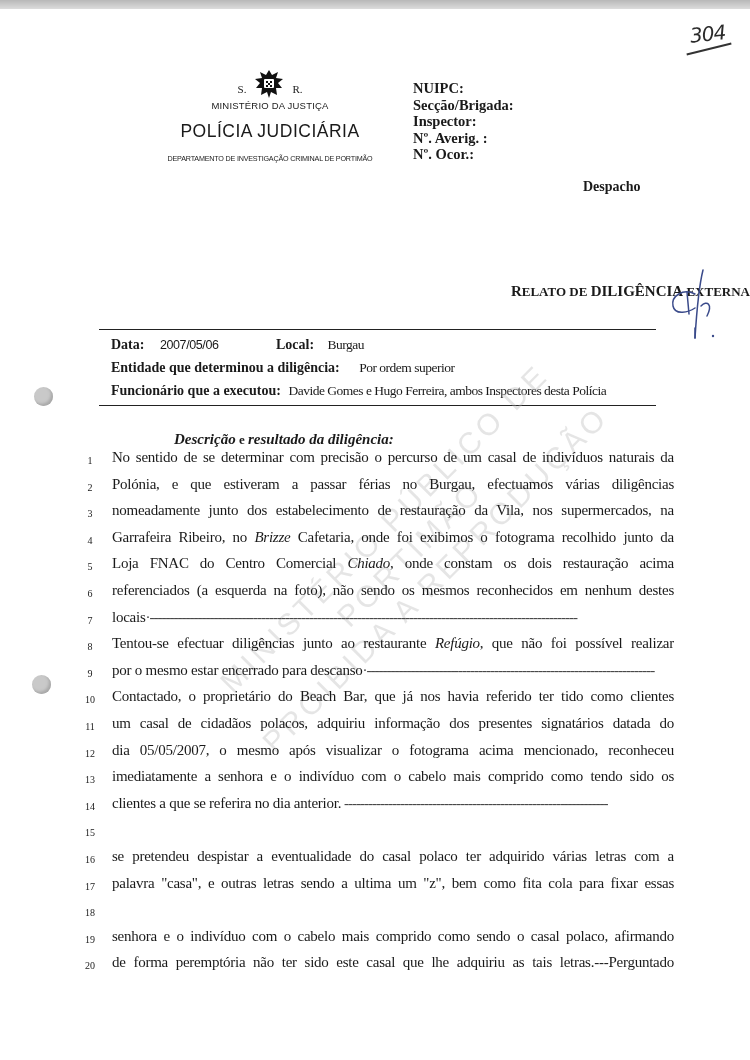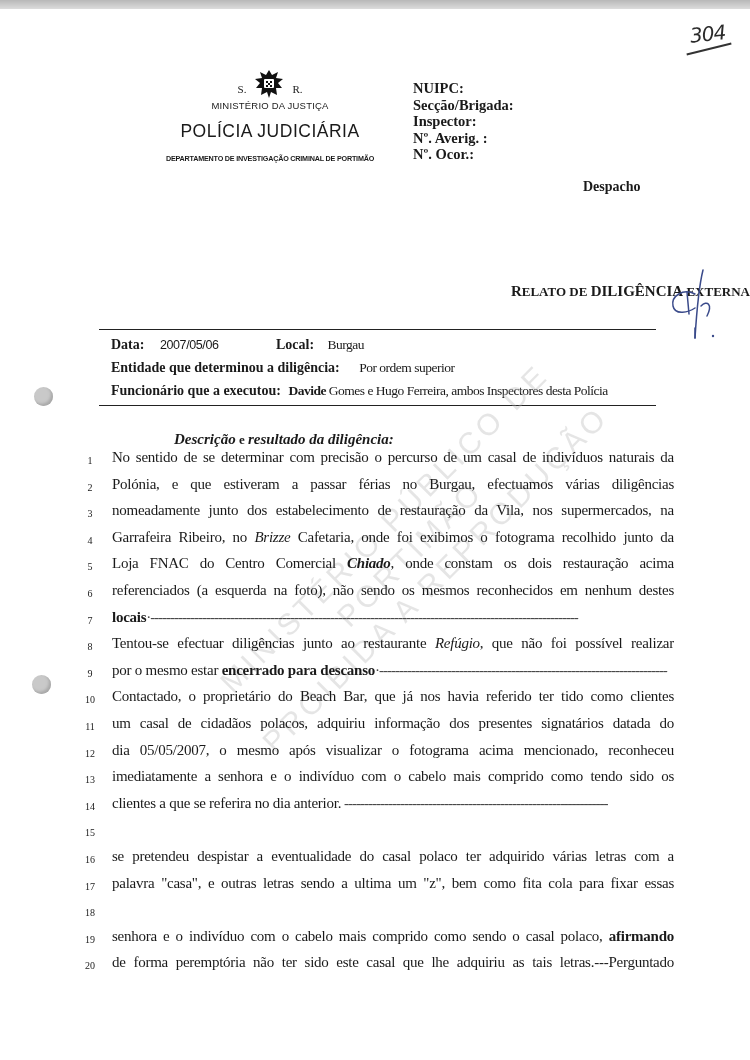--- a/index.html
+++ b/index.html
@@ -21,21 +21,21 @@
       position: absolute; left: 686px; top: 48px; width: 46px; height: 2px;
       background: #333; transform: rotate(-14deg);
     }
     
     .hdr-left { position: absolute; left: 140px; top: 68px; width: 260px; text-align: center; }
     .sr-row { display: flex; justify-content: center; align-items: center; gap: 8px; height: 32px; }
     .sr-letter { font-size: 11px; font-family: "Liberation Serif", serif; margin-top: 10px; }
     .coat { width: 30px; height: 30px; }
     .ministerio { font-family: "Liberation Sans", sans-serif; font-size: 9.5px; letter-spacing: 0.2px; }
     .policia { font-family: "Liberation Sans", sans-serif; font-size: 17.5px; margin-top: 10px; letter-spacing: 0.5px; }
-    .departamento { font-family: "Liberation Sans", sans-serif; font-size: 7.2px; margin-top: 12px; letter-spacing: -0.2px; white-space: nowrap; font-weight: bold; }
+    .departamento { font-family: "Liberation Sans", sans-serif; font-size: 7.2px; margin-top: 12px; letter-spacing: -0.2px; white-space: nowrap; }
     
     .hdr-right { position: absolute; left: 413px; top: 80px; font-weight: bold; font-size: 14.5px; line-height: 16.5px; }
     .despacho { position: absolute; left: 583px; top: 179px; font-weight: bold; font-size: 14px; }
     
     .title { position: absolute; left: 0; width: 750px; top: 283px; text-align: right; font-weight: bold; font-size: 13px; }
     .title .big { font-size: 15px; }
     
     .info-box {
       position: absolute; left: 99px; top: 329px; width: 545px;
       border-top: 1.6px solid #222; border-bottom: 1.6px solid #222;
@@ -57,21 +57,21 @@
       position: absolute; left: 0; height: 30px; width: 750px;
     }
     .ln { position: absolute; left: 80px; width: 20px; text-align: center; font-size: 10px; top: 9px; }
     .txt {
       position: absolute; left: 112px; width: 562px; font-size: 15px; top: 3px;
       white-space: nowrap; overflow: hidden; letter-spacing: -0.25px;
       text-align: justify; text-align-last: justify;
     }
     .txt.noj { text-align: left; text-align-last: left; }
     .dashes { color: #444; letter-spacing: -1px; }
-    .b { font-weight: bold; }
+    .b { font-weight: normal; }
     .i { font-style: italic; }
     
     .watermark {
       position: absolute; left: 130px; top: 500px; width: 560px;
       transform: rotate(-45deg); transform-origin: center;
       font-family: "Liberation Sans", sans-serif; color: rgba(180,180,180,0.35);
       font-size: 30px; letter-spacing: 4px; text-align: center; line-height: 36px;
       pointer-events: none;
     }
   </style>

